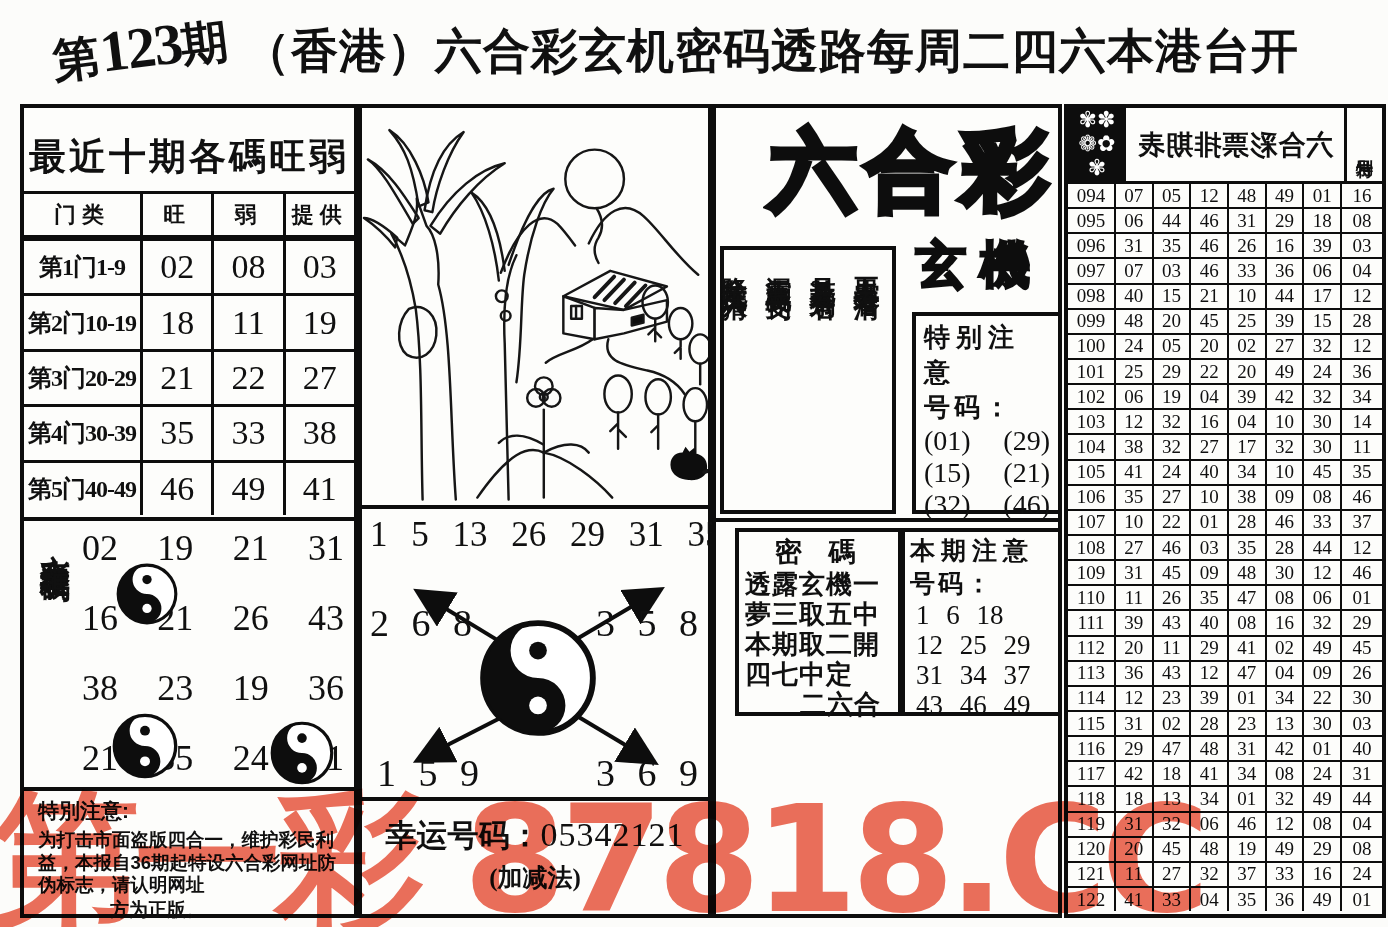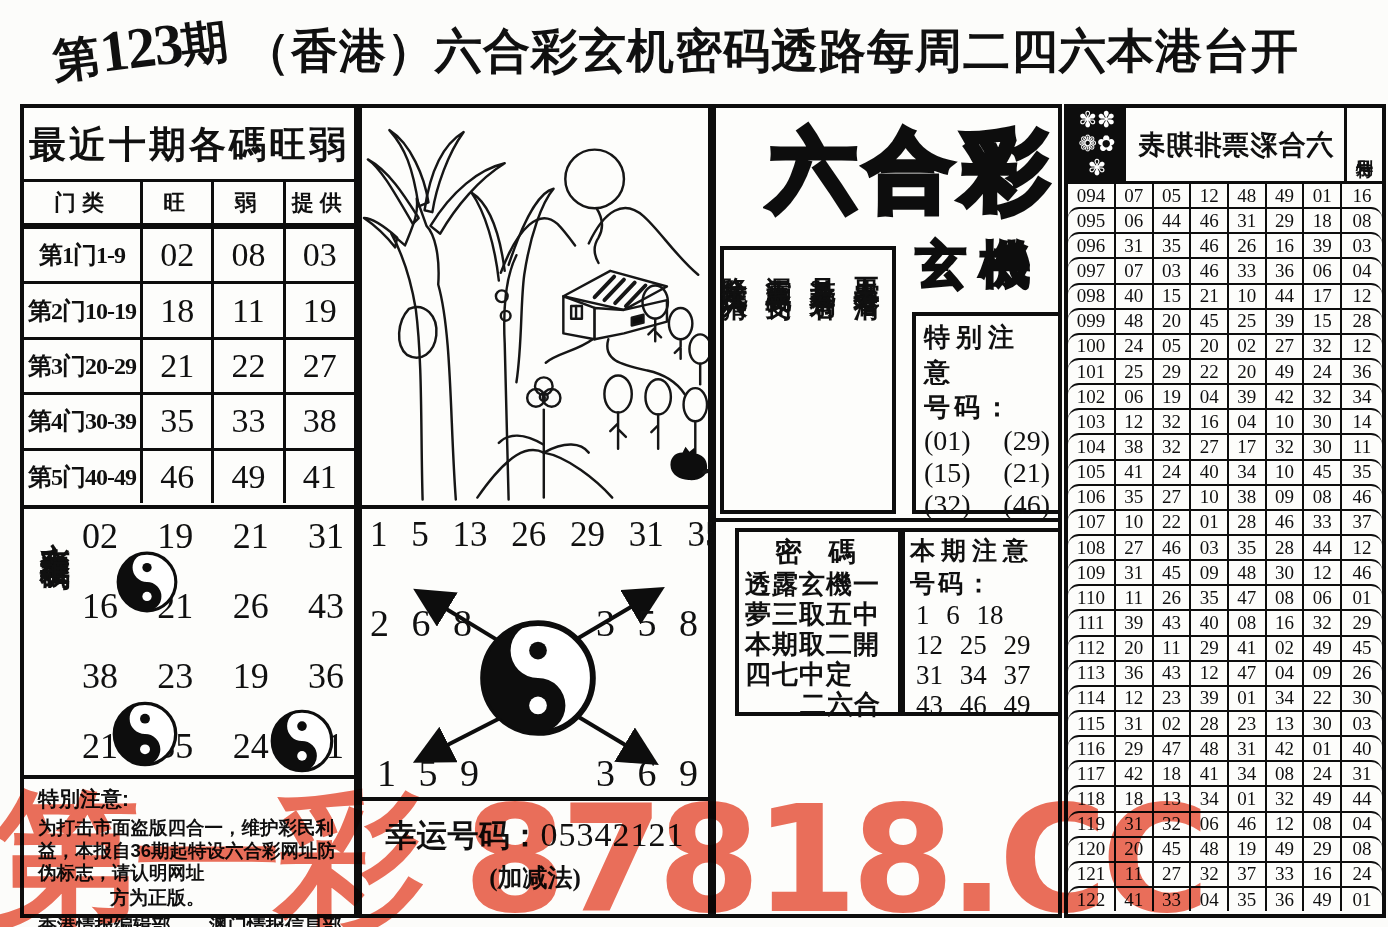--- a/index.html
+++ b/index.html
@@ -16,21 +16,21 @@
   
   .col { position:absolute; top:104px; height:814px; border:4px solid #0d0d0d; background:#fdfdfb; }
   .col-left  { left:20px;   width:338px; }
   .col-mid   { left:358px;  width:354px; }
   .col-right { left:712px;  width:350px; }
   .rtable    { position:absolute; left:1064px; top:104px; width:322px; height:814px;
                border:4px solid #0d0d0d; background:#fdfdfb; }
   
   .lt { height:401px; border-bottom:4px solid #0d0d0d; }
   .lt-title { height:74px; border-bottom:3px solid #0d0d0d; font-size:37px; font-weight:bold;
-    text-align:center; line-height:74px; letter-spacing:3px; }
+    text-align:center; line-height:74px; letter-spacing:3px;margin-top:12px; }
   .lt-head { display:grid; grid-template-columns:116px 1fr 1fr 1fr; height:44px; border-bottom:3px solid #0d0d0d; }
   .lt-head > div { border-left:3px solid #0d0d0d; font-size:22px; font-weight:bold;
     text-align:center; line-height:42px; letter-spacing:6px; }
   .lt-head > div:first-child { border-left:none; }
   .lt-rows { display:flex; flex-direction:column; height:277px; }
   .lt-row { flex:1; display:grid; grid-template-columns:116px 1fr 1fr 1fr; border-top:3px solid #0d0d0d; }
   .lt-row > div { border-left:3px solid #0d0d0d; display:flex; align-items:center; justify-content:center; }
   .lt-row > div:first-child { border-left:none; font-size:24px; font-weight:bold; letter-spacing:-1px; }
   .lt-row .n { font-size:34px; }
   
@@ -95,21 +95,21 @@
   .poem2 .ln2 { margin:26px 0 0 22px; }
   
   .rt-header { display:flex; height:76px; border-bottom:3px solid #0d0d0d; }
   .rt-deco { width:58px; background:#0d0d0d; color:#fff; font-size:22px; line-height:24px;
     text-align:center; overflow:hidden; }
   .rt-title { flex:1; display:flex; align-items:center; justify-content:center;
     font-size:27px; font-weight:bold; letter-spacing:1px; transform:scaleX(-1); white-space:nowrap; }
   .rt-special { width:38px; border-left:3px solid #0d0d0d; writing-mode:vertical-rl; text-orientation:upright;
     font-size:17px; font-weight:bold; display:flex; align-items:center; justify-content:center; padding-top:4px; }
   .rt-body { display:flex; flex-direction:column; height:727px; }
-  .rt-row { flex:1; display:grid; grid-template-columns:46px repeat(6,1fr) 42px;border-radius:11px; }
+  .rt-row { flex:1; display:grid; grid-template-columns:46px repeat(6,1fr) 42px; }
   .rt-row + .rt-row { border-top:2px solid #0d0d0d; }
   .rt-row > div { border-left:2px solid #0d0d0d; font-size:19px; display:flex; align-items:center; justify-content:center; }
   .rt-row > div:first-child { border-left:none; }
   
   .watermark { position:absolute; left:-8px; top:762px; font-size:148px; font-weight:bold;
     font-family:"DejaVu Sans","Liberation Sans",sans-serif; letter-spacing:-6px; white-space:nowrap;
     opacity:.85; mix-blend-mode:multiply; z-index:50; pointer-events:none; }
 </style>
 </head>
 <body>

